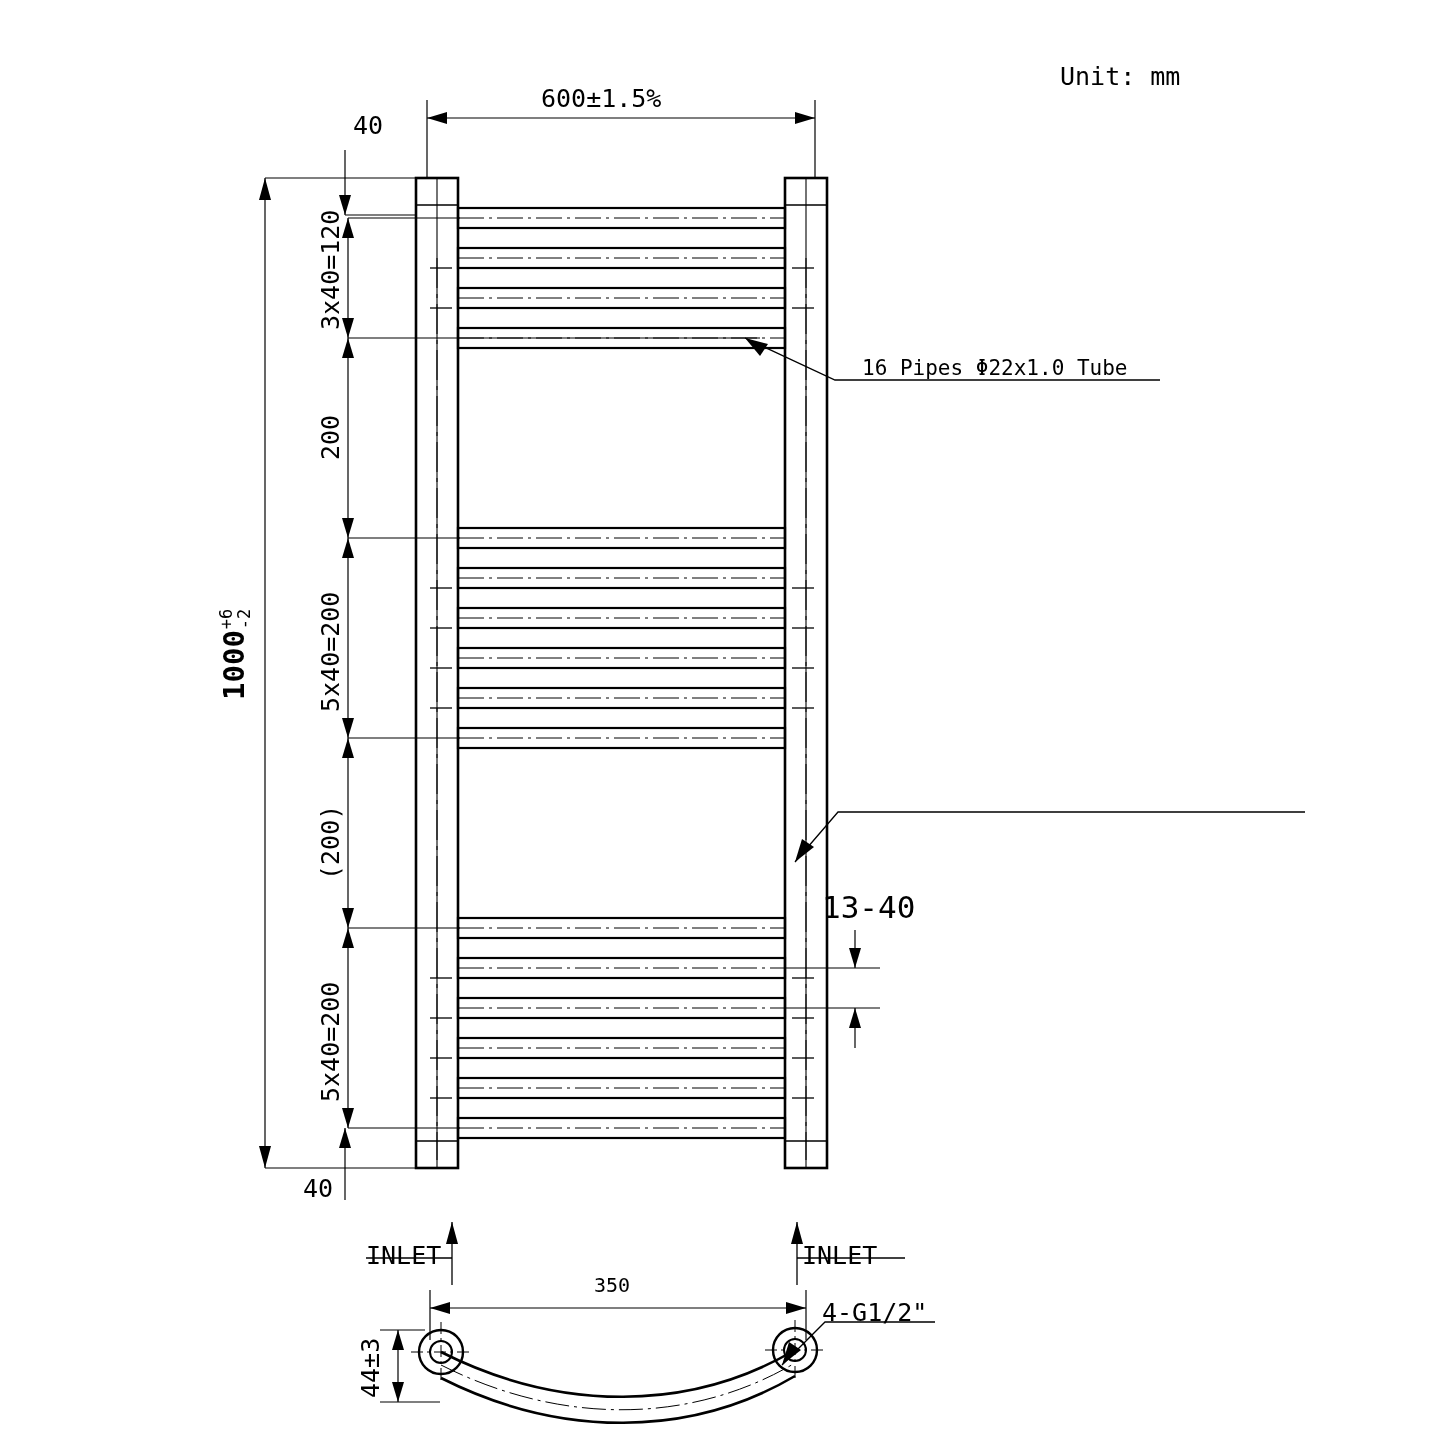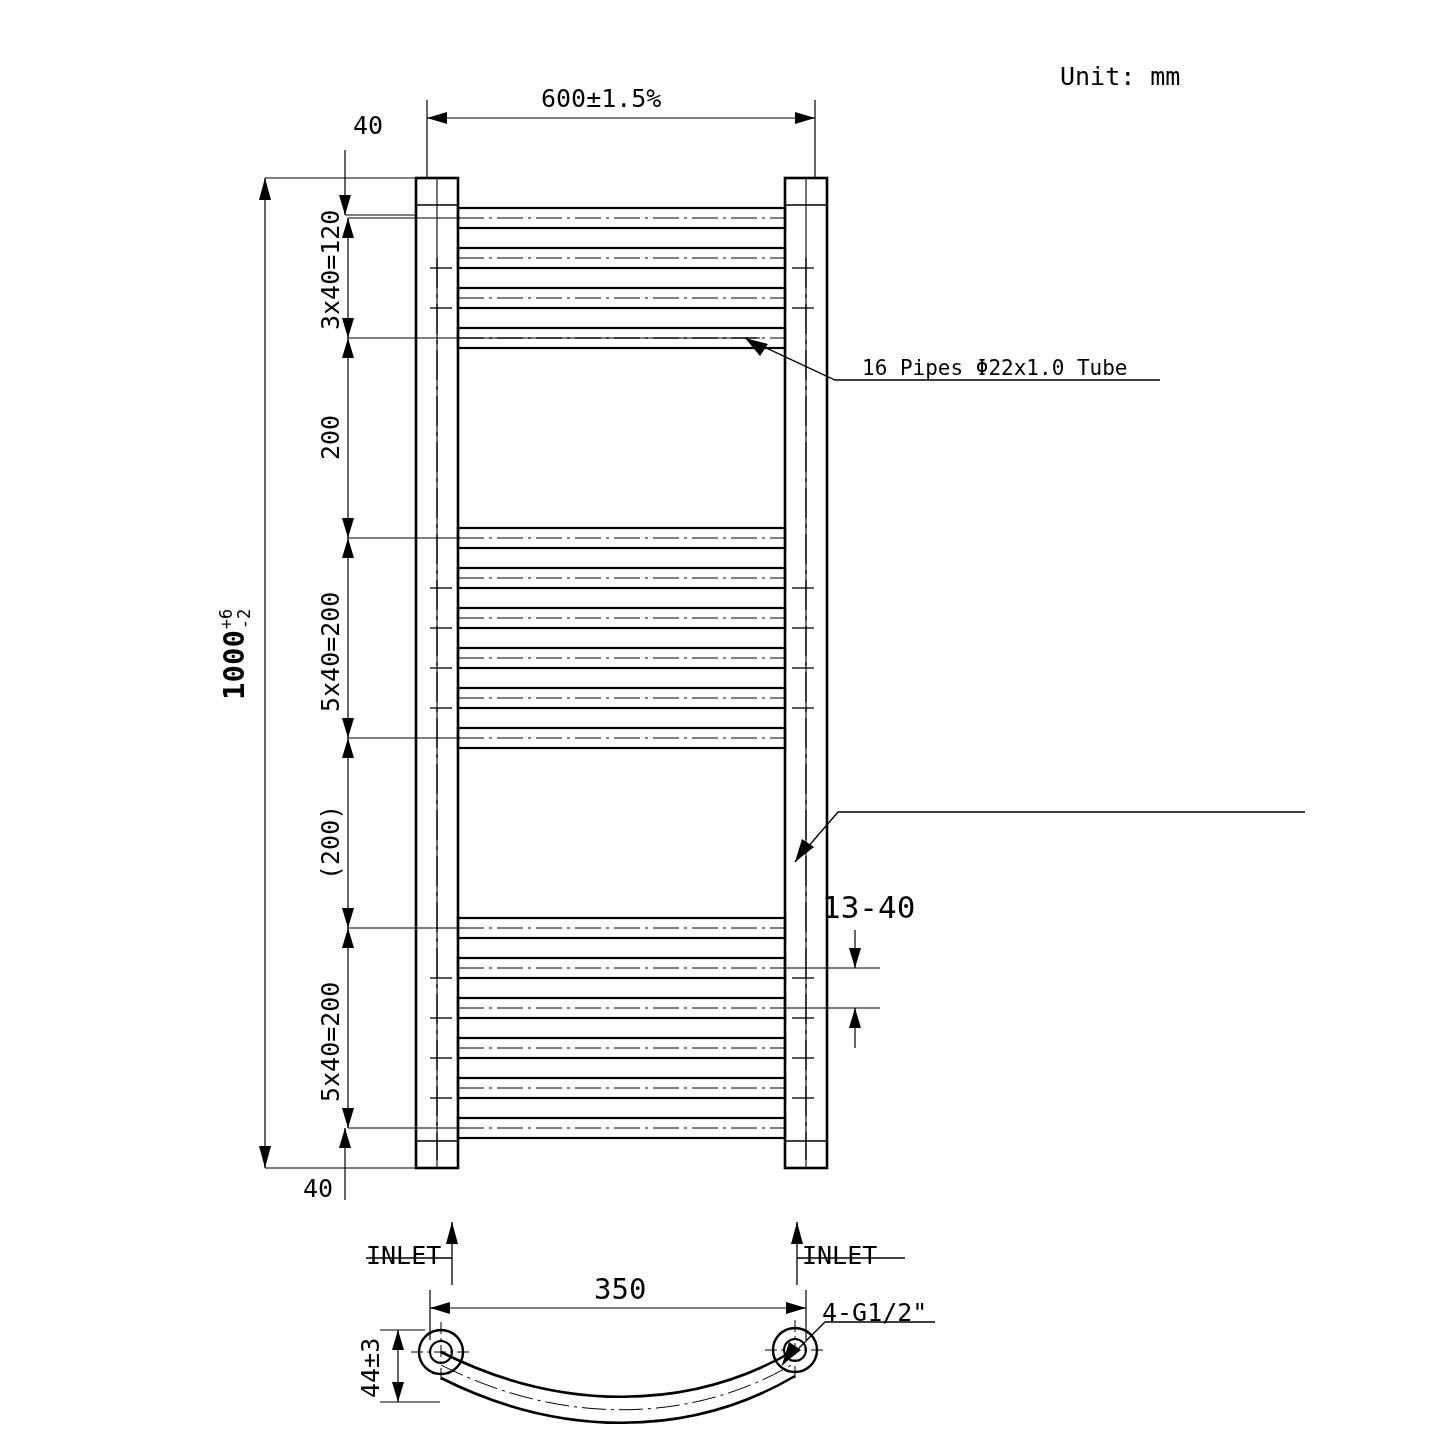--- a/index.html
+++ b/index.html
@@ -321,19 +321,19 @@
 
   <div class="lbl" style="left:862px; top:358px; font-size:21px;">16 Pipes Φ22x1.0 Tube</div>
 
 
   <div class="lbl" style="left:822px; top:892px; font-size:31px;">13-40</div>
 
   <div class="lbl" style="left:366px; top:1243px; font-size:25px;">INLET</div>
 
   <div class="lbl" style="left:802px; top:1243px; font-size:25px;">INLET</div>
 
-  <div class="lbl" style="left:594px; top:1275px; font-size:29px;">350</div>
+  <div class="lbl" style="left:594px; top:1275px; font-size:20px;">350</div>
 
   <div class="lbl" style="left:822px; top:1300px; font-size:25px;">4-G1/2"</div>
 
   <div class="lbl vlbl" style="left:358px; top:1398px; font-size:25px;">44±3</div>
 
 </div>
 
 </body></html>

